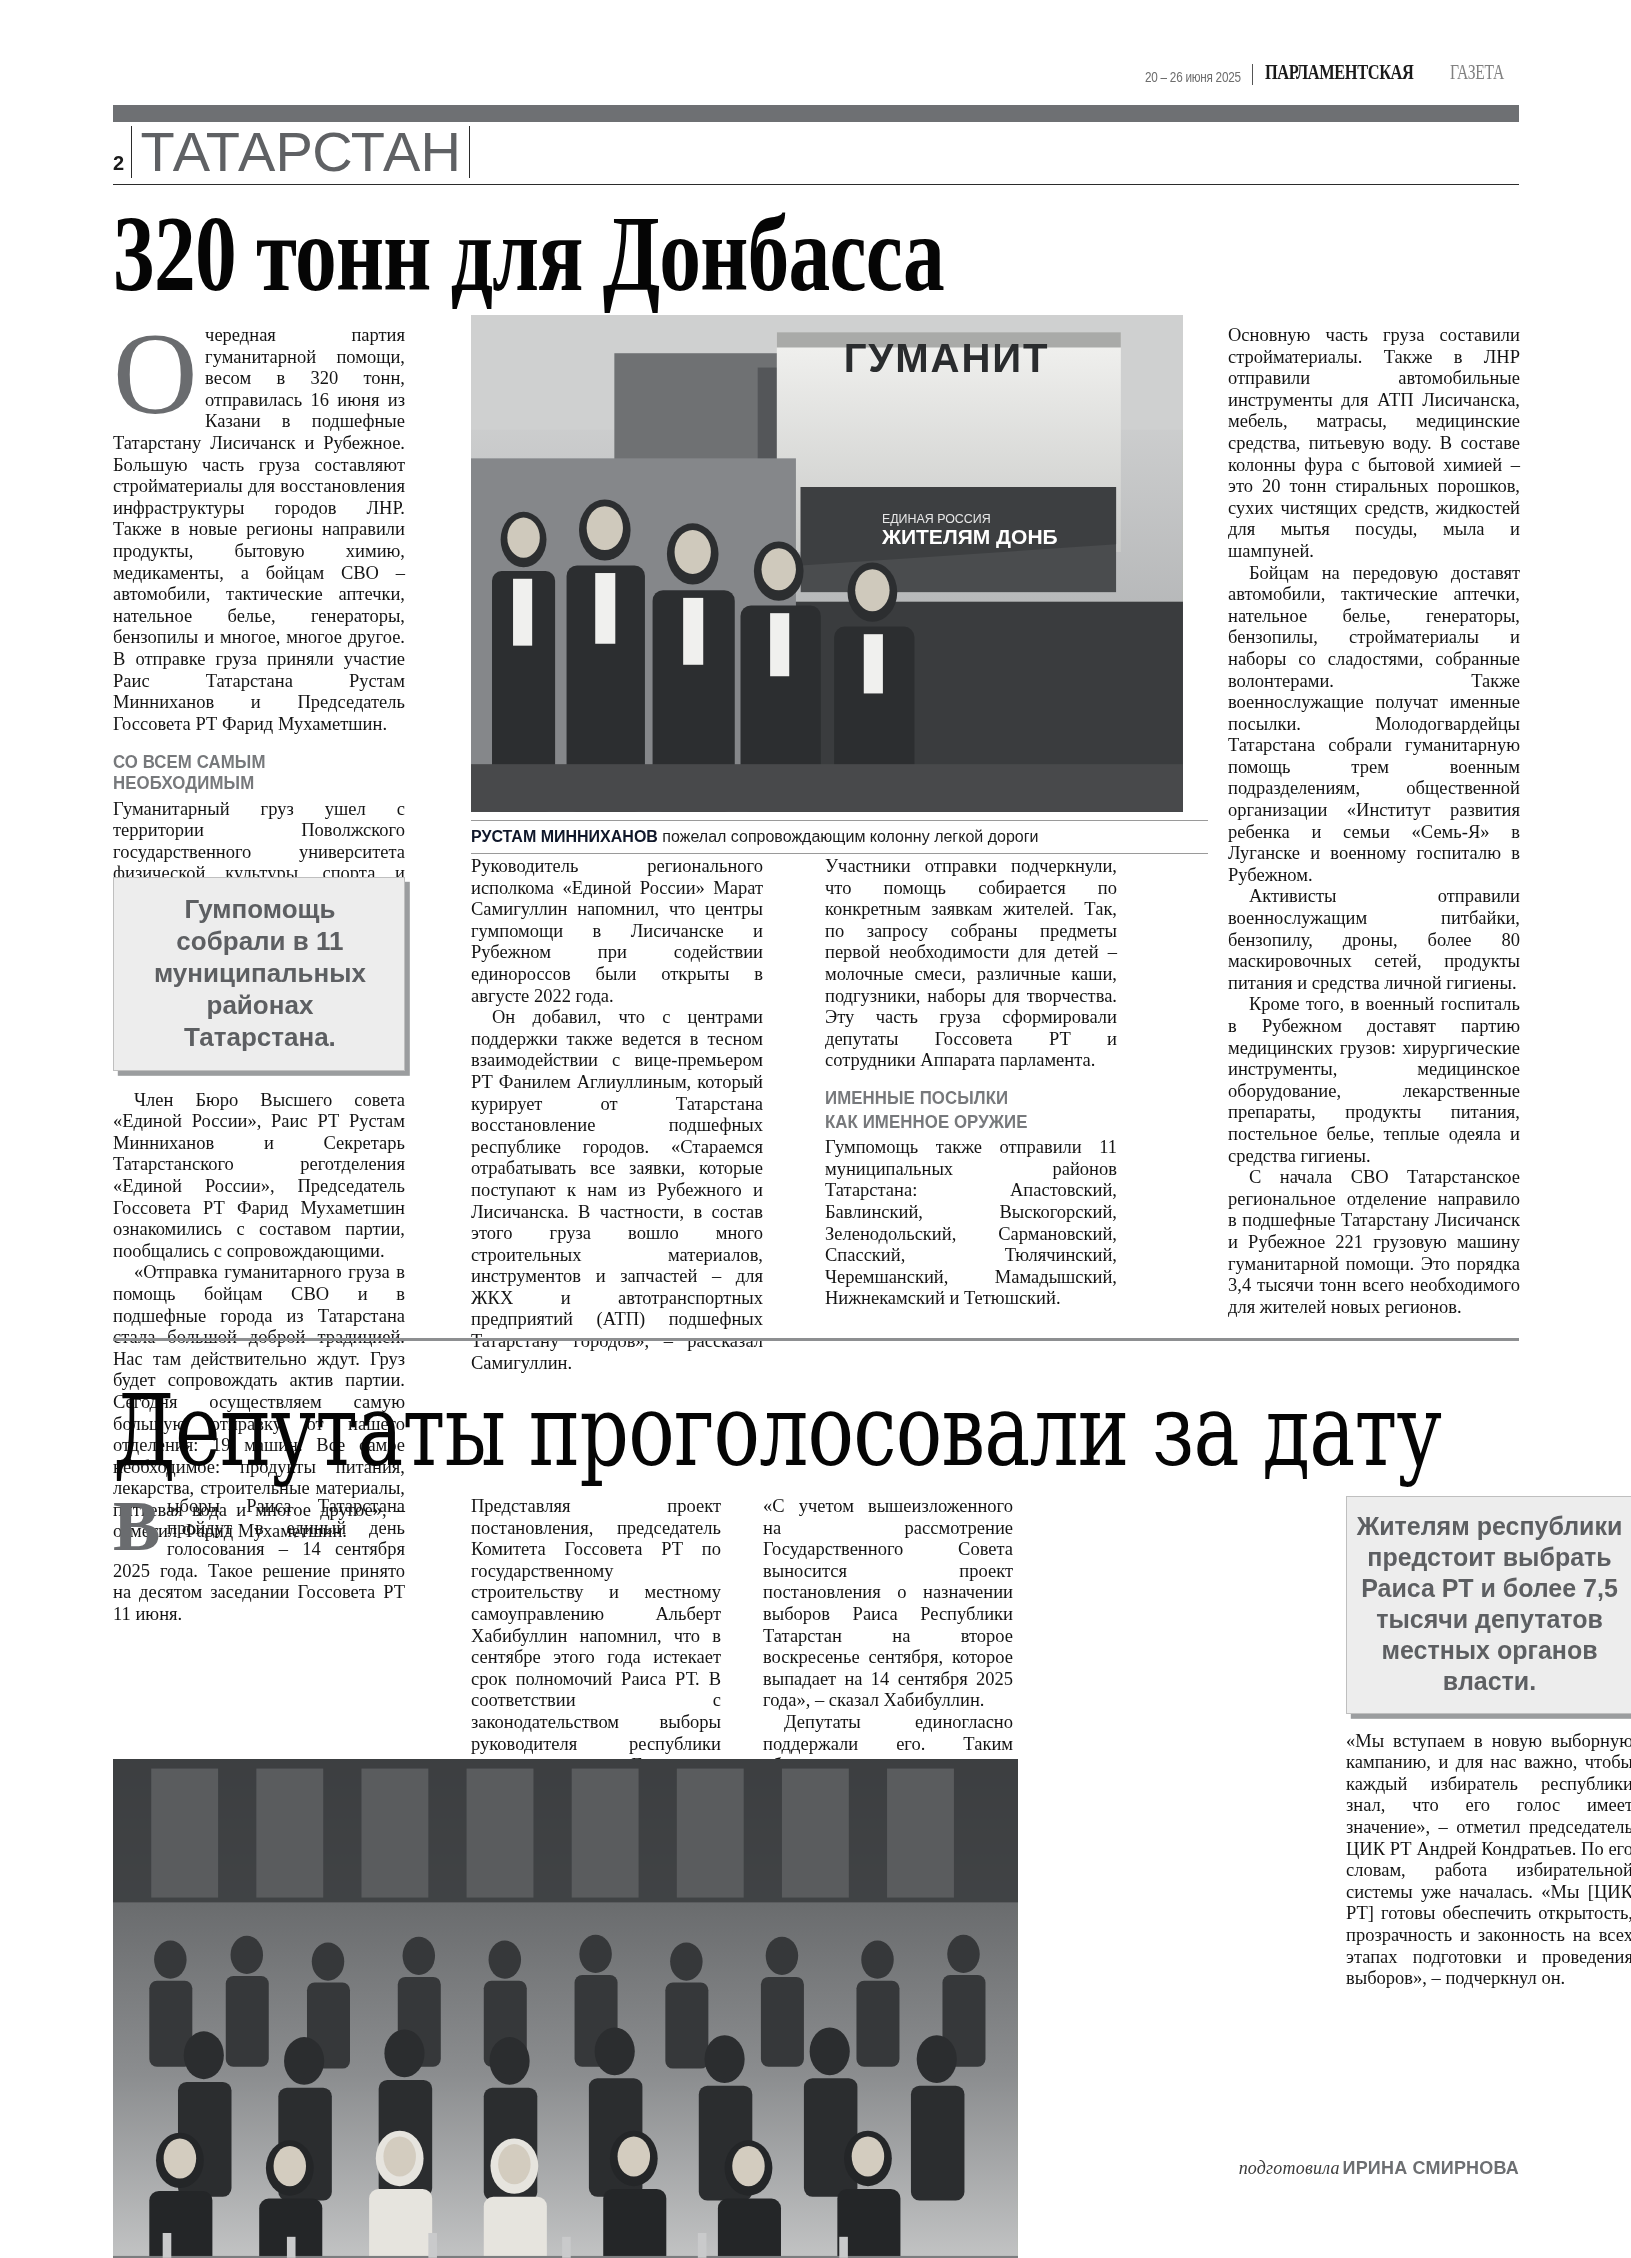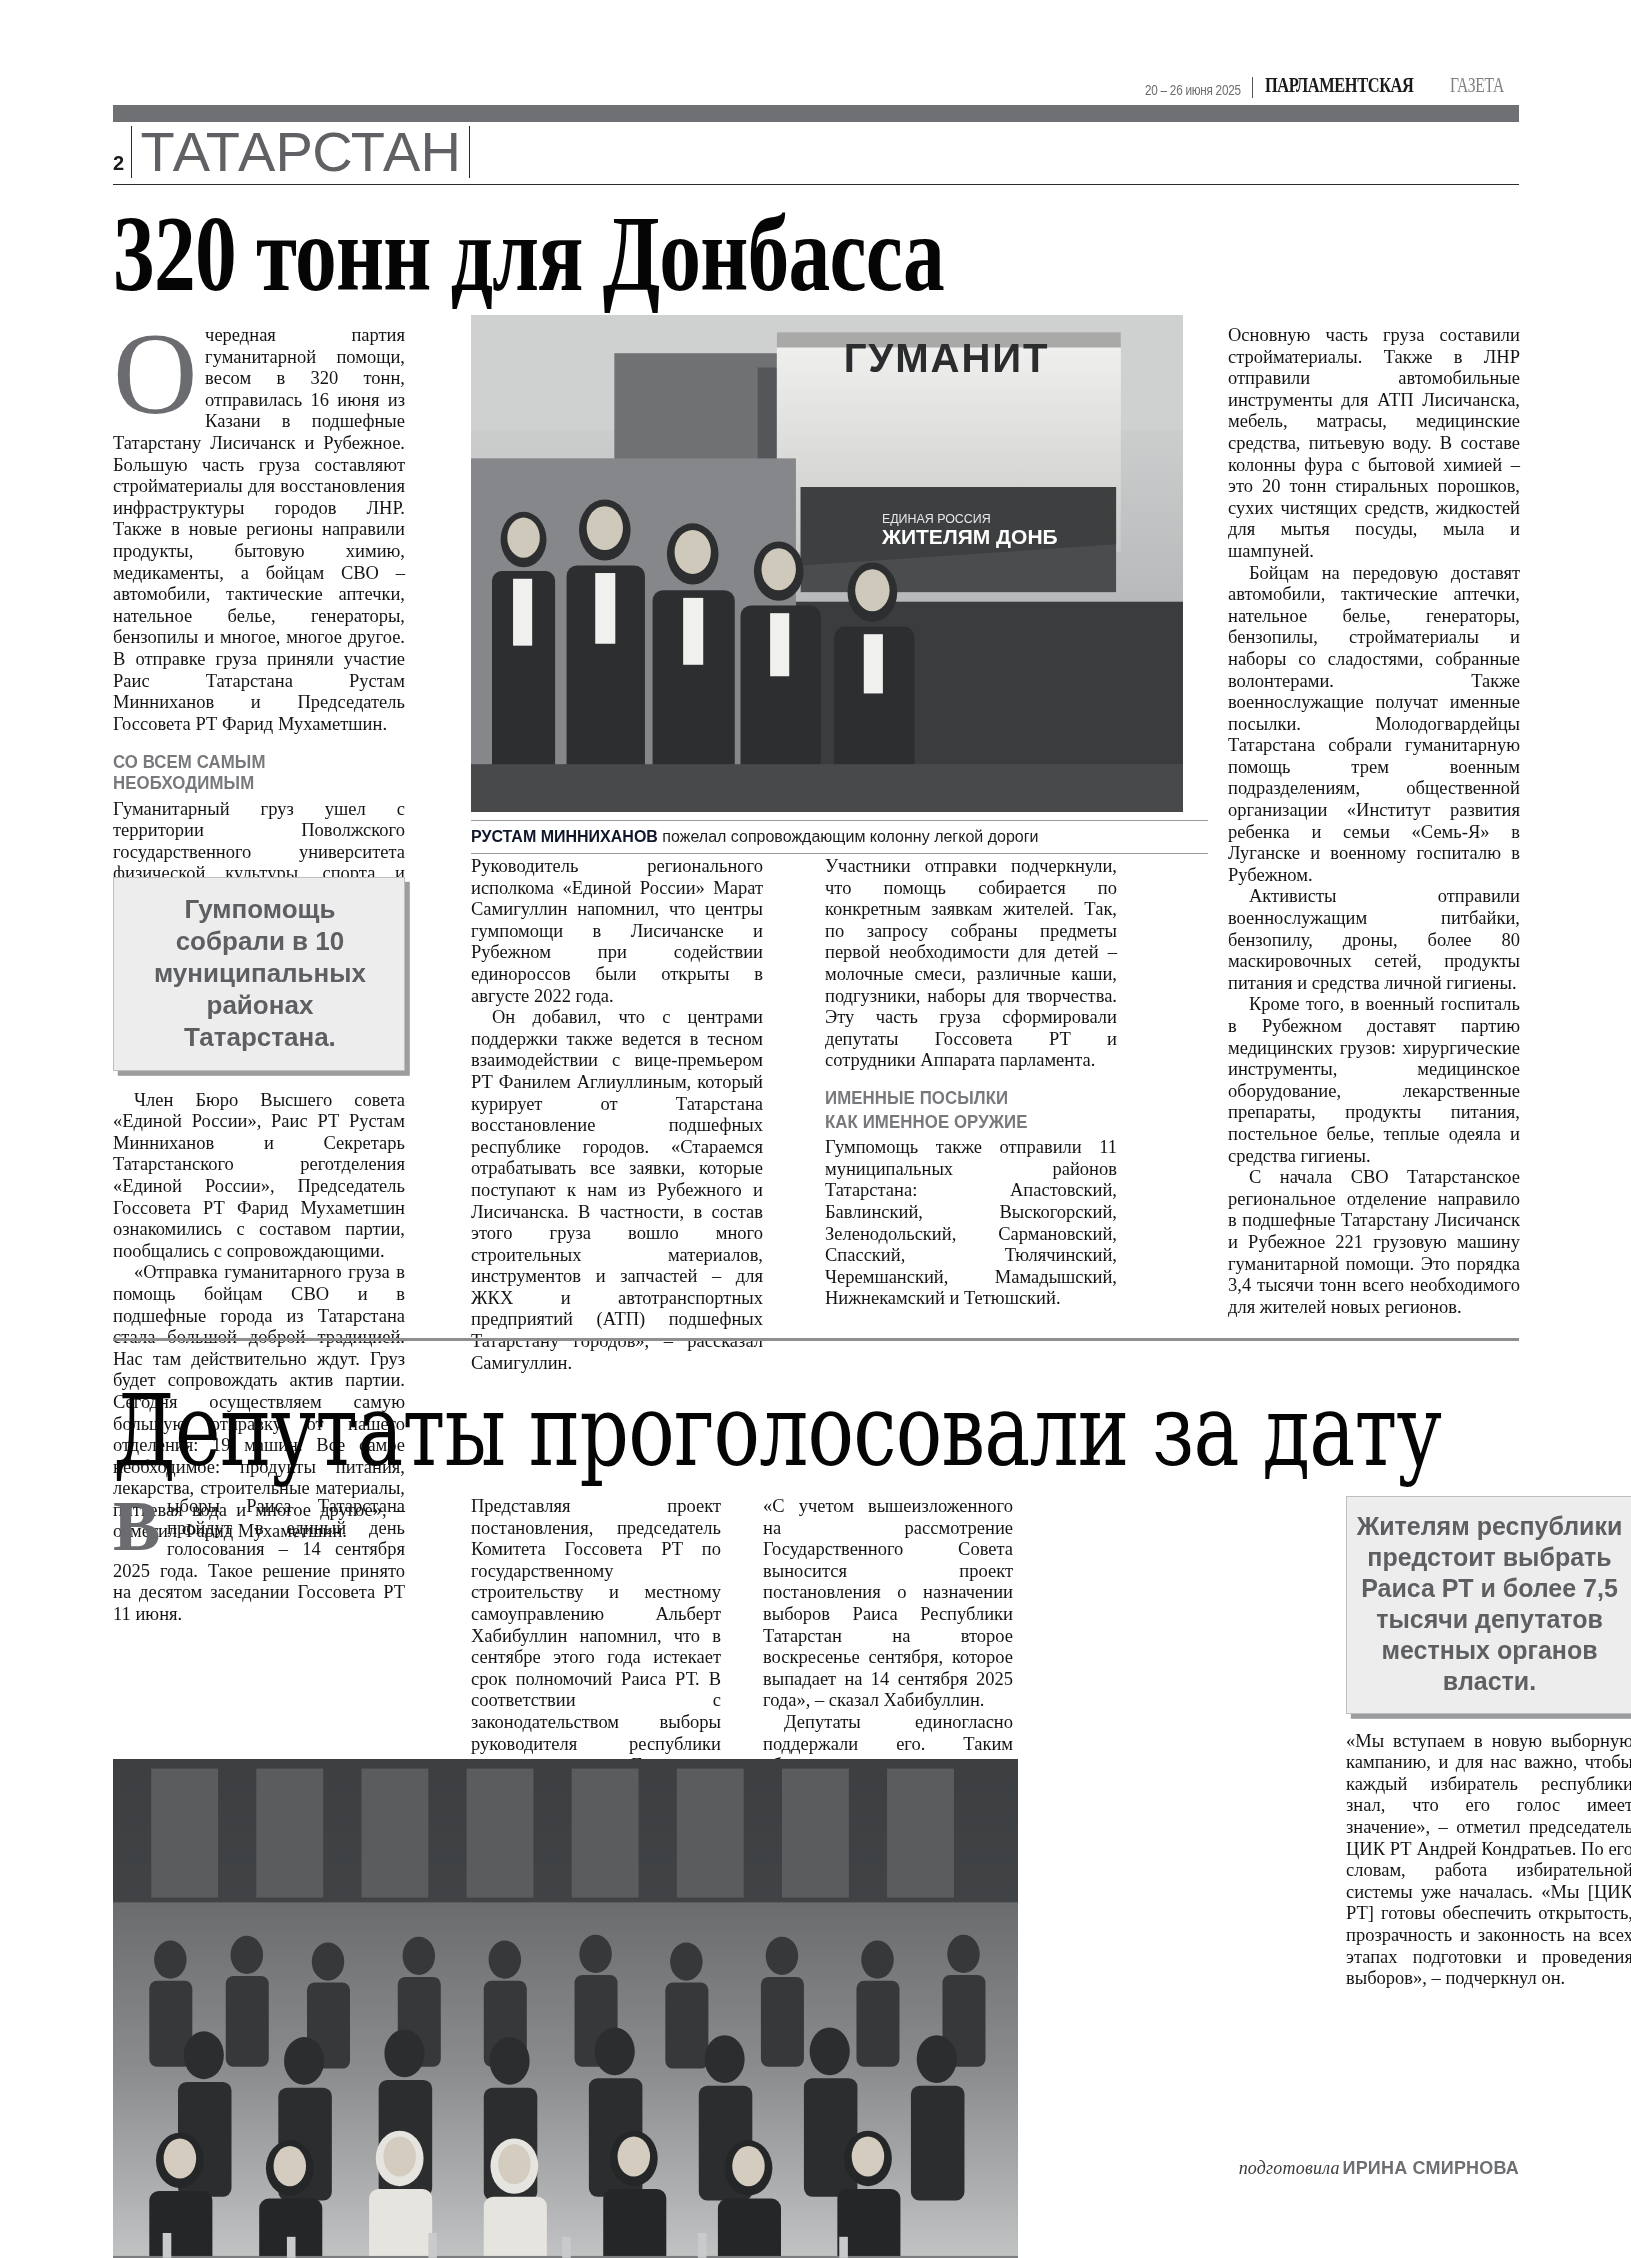--- a/index.html
+++ b/index.html
@@ -10,21 +10,21 @@
     background:#ffffff;
     font-family:"Liberation Serif", serif;
     color:#141414;
     position:relative;
     overflow:hidden;
   }
   .page { position:absolute; inset:0; }
 
   
   .masthead {
-    position:absolute; left:0; right:0; top:75px;
+    position:absolute; left:0; right:0; top:62px;
     display:flex; align-items:flex-end; justify-content:flex-end;
     padding-right:113px; height:23px;
   }
   .mh-date {
     font-family:"Liberation Sans", sans-serif;
     font-size:14.3px; color:#6d6d6d; letter-spacing:-0.3px;
     transform:scaleX(0.82); transform-origin:right bottom;
     white-space:nowrap;
   }
   .mh-sep { width:1px; height:21px; background:#555; margin:0 11.5px; }
@@ -282,21 +282,21 @@
 
     <div class="photocredit-v">
       <span>ФОТО: ПРЕСС-СЛУЖБА ГОССОВЕТА РТ</span>
     </div>
 
     <div id="cap1">
       <b>РУСТАМ МИННИХАНОВ</b><span> пожелал сопровождающим колонну легкой дороги</span>
     </div>
 
     <div class="col" id="a1-col1b">
-      <div class="pullbox">Гумпомощь собрали в 10 муниципальных районах Татарстана.</div>
+      <div class="pullbox">Гумпомощь собрали в 11 муниципальных районах Татарстана.</div>
       <p>Член Бюро Высшего совета «Единой России», Раис РТ Рустам Минниханов и Секретарь Татарстанского реготделения «Единой России», Председатель Госсовета РТ Фарид Мухаметшин ознакомились с составом партии, пообщались с сопровождающими.</p>
       <p>«Отправка гуманитарного груза в помощь бойцам СВО и в подшефные города из Татарстана стала большой доброй традицией. Нас там действительно ждут. Груз будет сопровождать актив партии. Сегодня осуществляем самую большую отправку от нашего отделения: 19 машин. Все самое необходимое: продукты питания, лекарства, строительные материалы, питьевая вода и многое другое», – отметил Фарид Мухаметшин.</p>
     </div>
 
     <div class="col" id="a1-col2">
       <p class="noind">Руководитель регионального исполкома «Единой России» Марат Самигуллин напомнил, что центры гумпомощи в Лисичанске и Рубежном при содействии единороссов были открыты в августе 2022 года.</p>
       <p>Он добавил, что с центрами поддержки также ведется в тесном взаимодействии с вице-премьером РТ Фанилем Аглиуллиным, который курирует от Татарстана восстановление подшефных республике городов. «Стараемся отрабатывать все заявки, которые поступают к нам из Рубежного и Лисичанска. В частности, в состав этого груза вошло много строительных материалов, инструментов и запчастей – для ЖКХ и автотранспортных предприятий (АТП) подшефных Татарстану городов», – рассказал Самигуллин.</p>
     </div>
 
     <div class="col" id="a1-col3">

